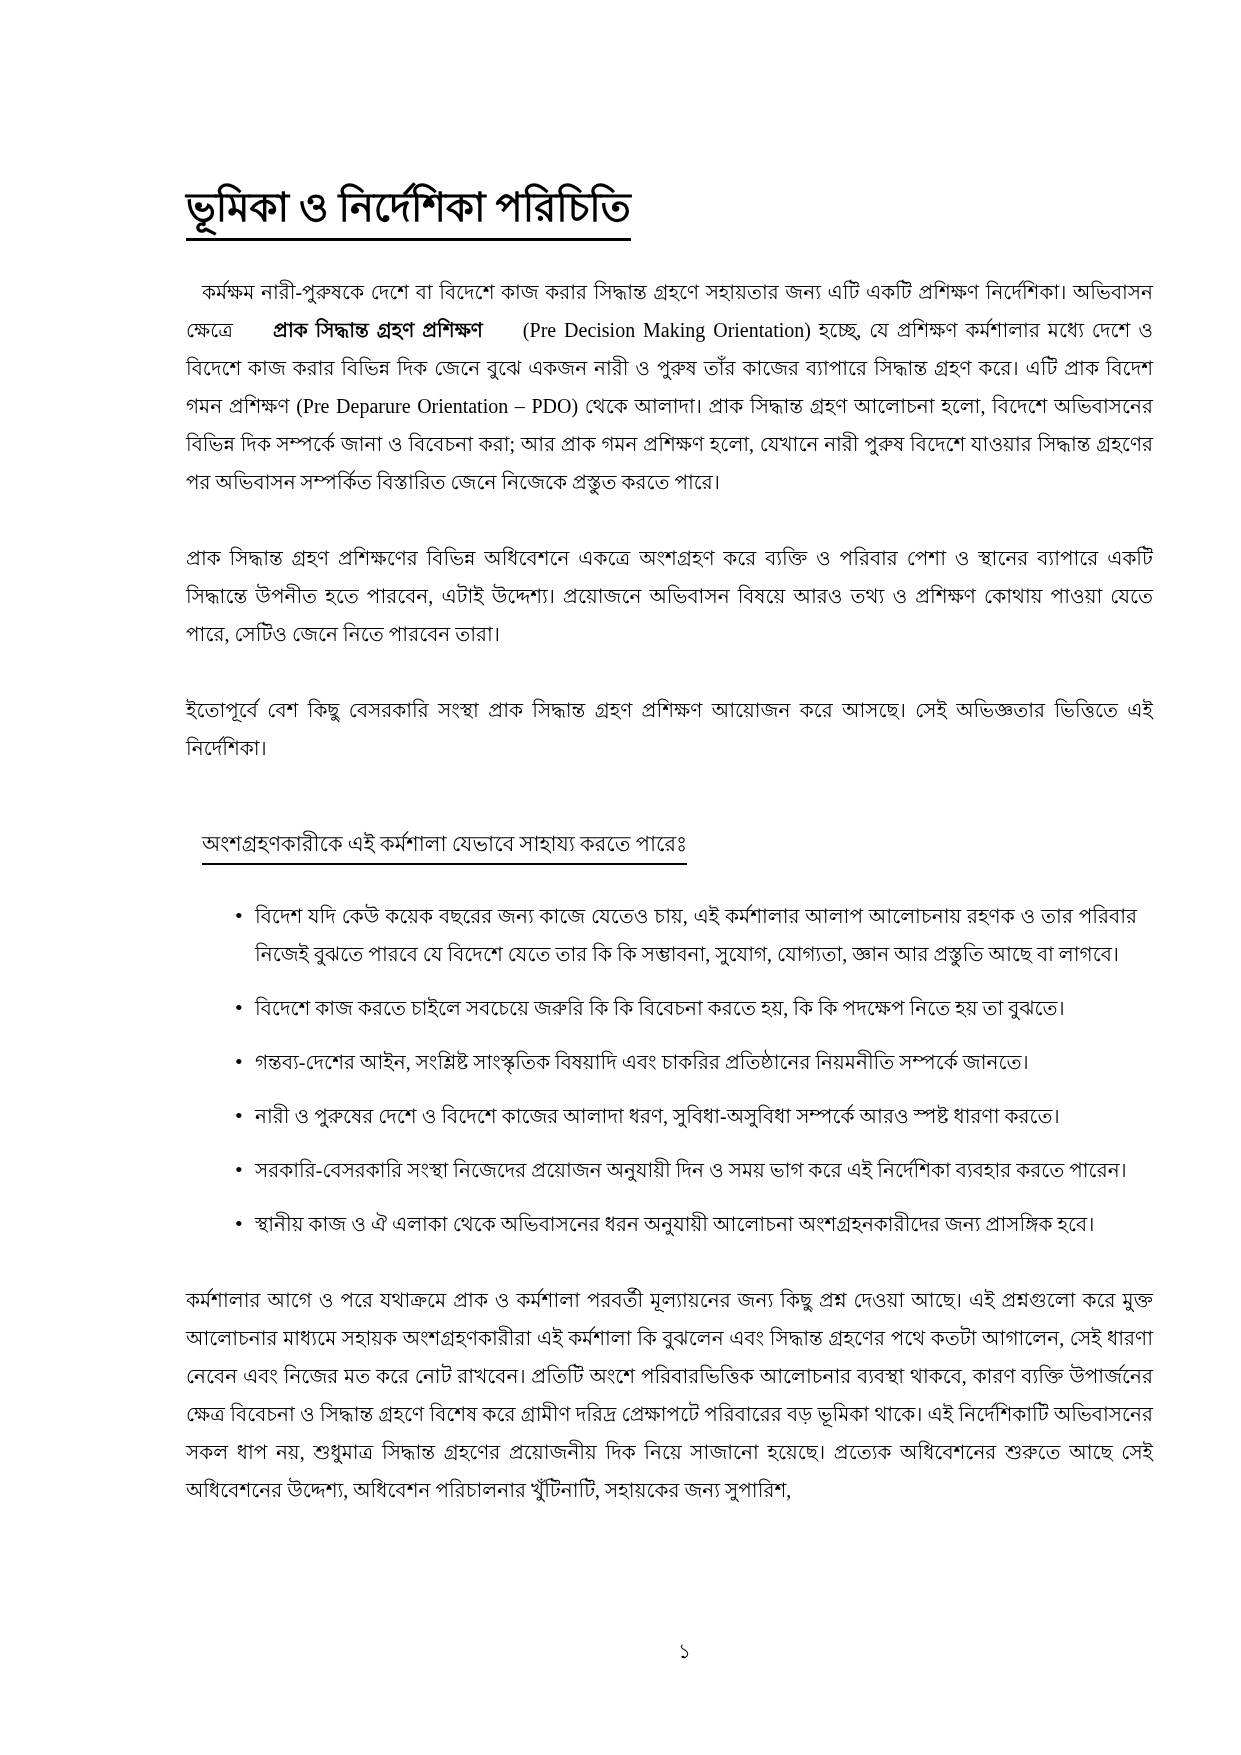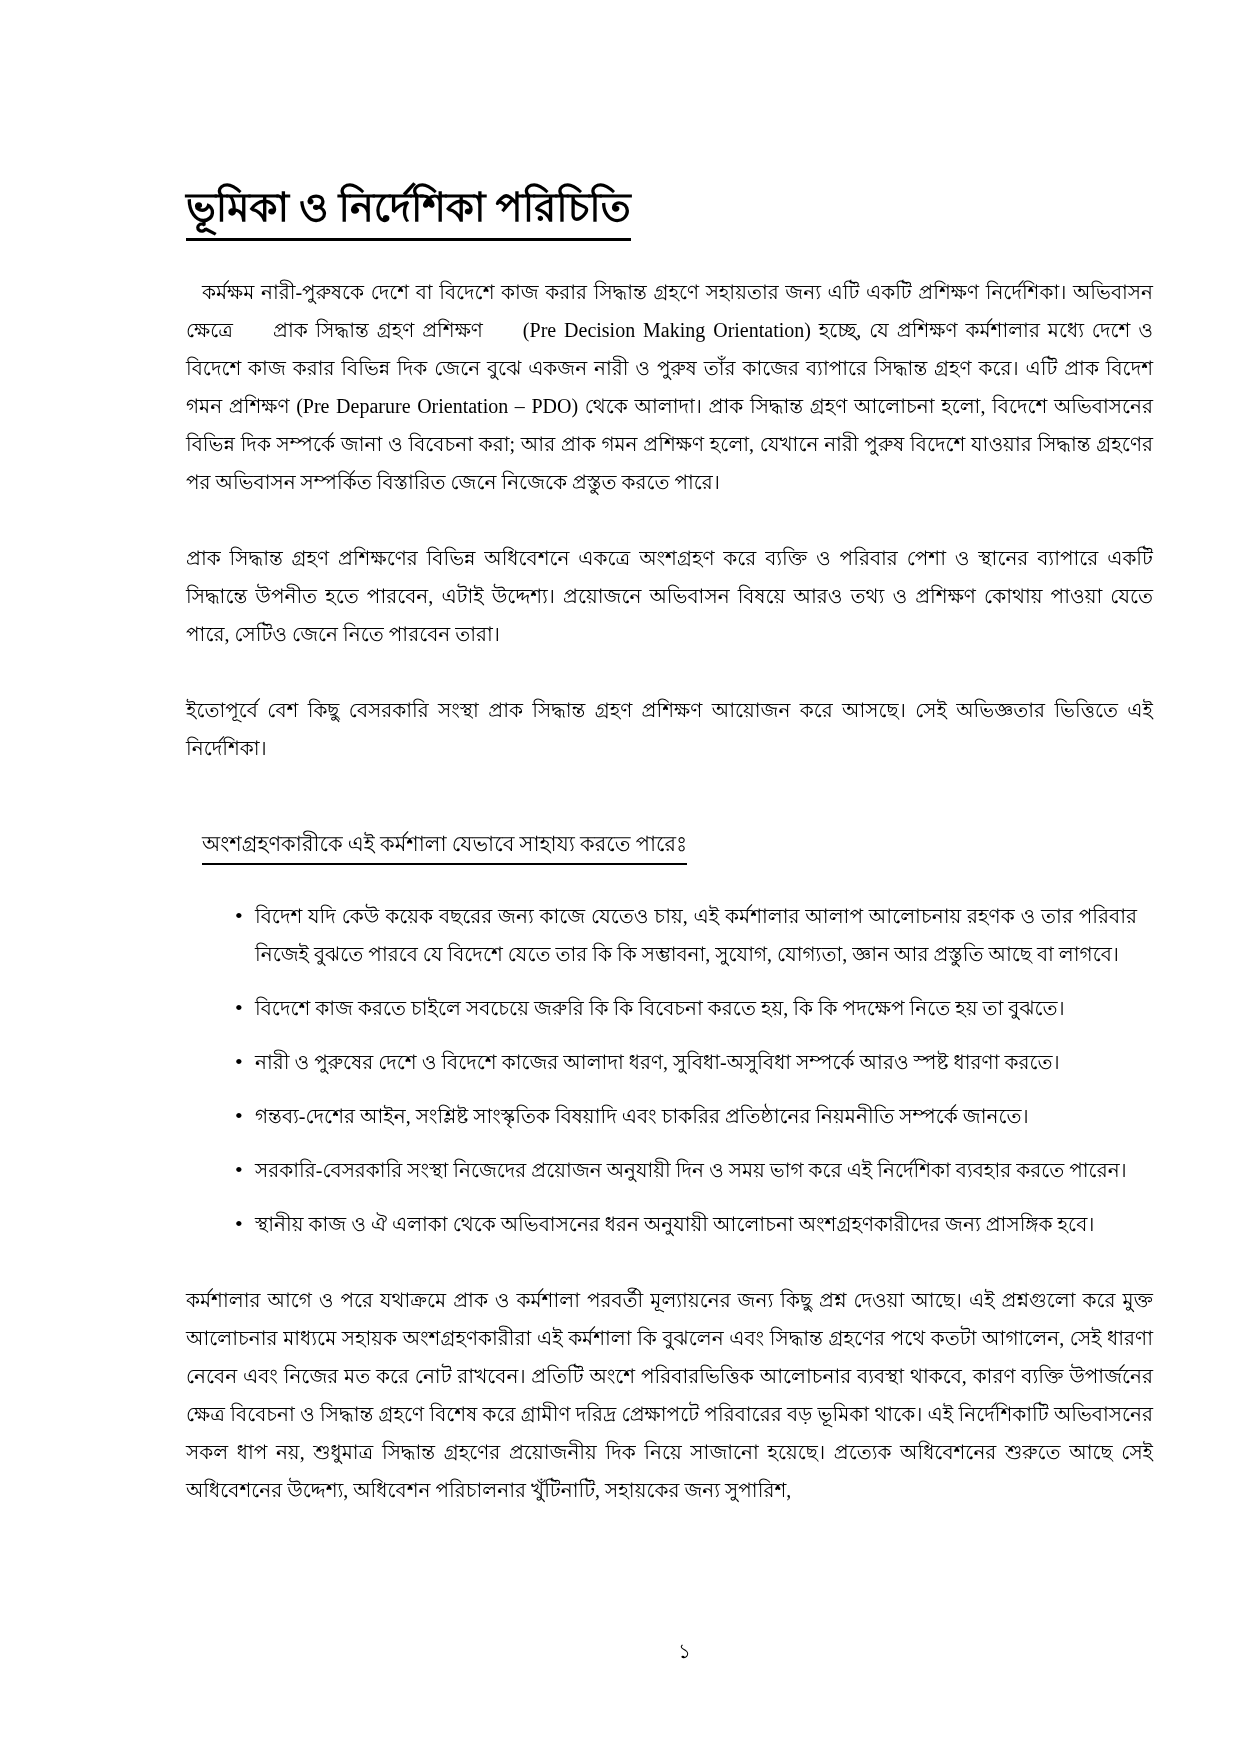--- a/index.html
+++ b/index.html
@@ -27,21 +27,21 @@
     padding-bottom: 4px;
     margin-bottom: 32px;
   }
   .body-text {
     font-size: 20px;
     line-height: 38px;
     text-align: justify;
   }
   p.para { margin-top: 38px; }
   p.para:first-of-type { margin-top: 0; }
-  .bold { font-weight: normal; }
+  .bold { font-weight: bold; }
   .section-heading {
     display: inline-block;
     font-size: 21px;
     font-weight: normal;
     line-height: 38px;
     border-bottom: 2px solid #000;
     margin-top: 42px;
   }
   ul.bullet-list {
     list-style: none;
@@ -83,29 +83,29 @@
 
   <p class="para body-text">প্রাক সিদ্ধান্ত গ্রহণ প্রশিক্ষণের বিভিন্ন অধিবেশনে একত্রে অংশগ্রহণ করে ব্যক্তি ও পরিবার পেশা ও স্থানের ব্যাপারে একটি সিদ্ধান্তে উপনীত হতে পারবেন, এটাই উদ্দেশ্য। প্রয়োজনে অভিবাসন বিষয়ে আরও তথ্য ও প্রশিক্ষণ কোথায় পাওয়া যেতে পারে, সেটিও জেনে নিতে পারবেন তারা।</p>
 
   <p class="para body-text">ইতোপূর্বে বেশ কিছু বেসরকারি সংস্থা প্রাক সিদ্ধান্ত গ্রহণ প্রশিক্ষণ আয়োজন করে আসছে। সেই অভিজ্ঞতার ভিত্তিতে এই নির্দেশিকা।</p>
 
   <div>
     <h2 class="section-heading">অংশগ্রহণকারীকে এই কর্মশালা যেভাবে সাহায্য করতে পারেঃ</h2>
     <ul class="bullet-list">
         <li>বিদেশ যদি কেউ কয়েক বছরের জন্য কাজে যেতেও চায়, এই কর্মশালার আলাপ আলোচনায় রহণক ও তার পরিবার নিজেই বুঝতে পারবে যে বিদেশে যেতে তার কি কি সম্ভাবনা, সুযোগ, যোগ্যতা, জ্ঞান আর প্রস্তুতি আছে বা লাগবে।</li>
         <li>বিদেশে কাজ করতে চাইলে সবচেয়ে জরুরি কি কি বিবেচনা করতে হয়, কি কি পদক্ষেপ নিতে হয় তা বুঝতে।</li>
+        <li>গন্তব্য-দেশের আইন, সংশ্লিষ্ট সাংস্কৃতিক বিষয়াদি এবং চাকরির প্রতিষ্ঠানের নিয়মনীতি সম্পর্কে জানতে।</li>
         <li>নারী ও পুরুষের দেশে ও বিদেশে কাজের আলাদা ধরণ, সুবিধা-অসুবিধা সম্পর্কে আরও স্পষ্ট ধারণা করতে।</li>
-        <li>গন্তব্য-দেশের আইন, সংশ্লিষ্ট সাংস্কৃতিক বিষয়াদি এবং চাকরির প্রতিষ্ঠানের নিয়মনীতি সম্পর্কে জানতে।</li>
       </ul>
   </div>
 
   <div>
     <ul class="bullet-list">
         <li>সরকারি-বেসরকারি সংস্থা নিজেদের প্রয়োজন অনুযায়ী দিন ও সময় ভাগ করে এই নির্দেশিকা ব্যবহার করতে পারেন।</li>
-        <li>স্থানীয় কাজ ও ঐ এলাকা থেকে অভিবাসনের ধরন অনুযায়ী আলোচনা অংশগ্রহণকারীদের জন্য প্রাসঙ্গিক হবে।</li>
+        <li>স্থানীয় কাজ ও ঐ এলাকা থেকে অভিবাসনের ধরন অনুযায়ী আলোচনা অংশগ্রহনকারীদের জন্য প্রাসঙ্গিক হবে।</li>
       </ul>
   </div>
 
   <p class="para body-text closing">কর্মশালার আগে ও পরে যথাক্রমে প্রাক ও কর্মশালা পরবর্তী মূল্যায়নের জন্য কিছু প্রশ্ন দেওয়া আছে। এই প্রশ্নগুলো করে মুক্ত আলোচনার মাধ্যমে সহায়ক অংশগ্রহণকারীরা এই কর্মশালা কি বুঝলেন এবং সিদ্ধান্ত গ্রহণের পথে কতটা আগালেন, সেই ধারণা নেবেন এবং নিজের মত করে নোট রাখবেন। প্রতিটি অংশে পরিবারভিত্তিক আলোচনার ব্যবস্থা থাকবে, কারণ ব্যক্তি উপার্জনের ক্ষেত্র বিবেচনা ও সিদ্ধান্ত গ্রহণে বিশেষ করে গ্রামীণ দরিদ্র প্রেক্ষাপটে পরিবারের বড় ভূমিকা থাকে। এই নির্দেশিকাটি অভিবাসনের সকল ধাপ নয়, শুধুমাত্র সিদ্ধান্ত গ্রহণের প্রয়োজনীয় দিক নিয়ে সাজানো হয়েছে। প্রত্যেক অধিবেশনের শুরুতে আছে সেই অধিবেশনের উদ্দেশ্য, অধিবেশন পরিচালনার খুঁটিনাটি, সহায়কের জন্য সুপারিশ,</p>
 
   <div class="page-number">১</div>
 
 </div>
 
 </body></html>

